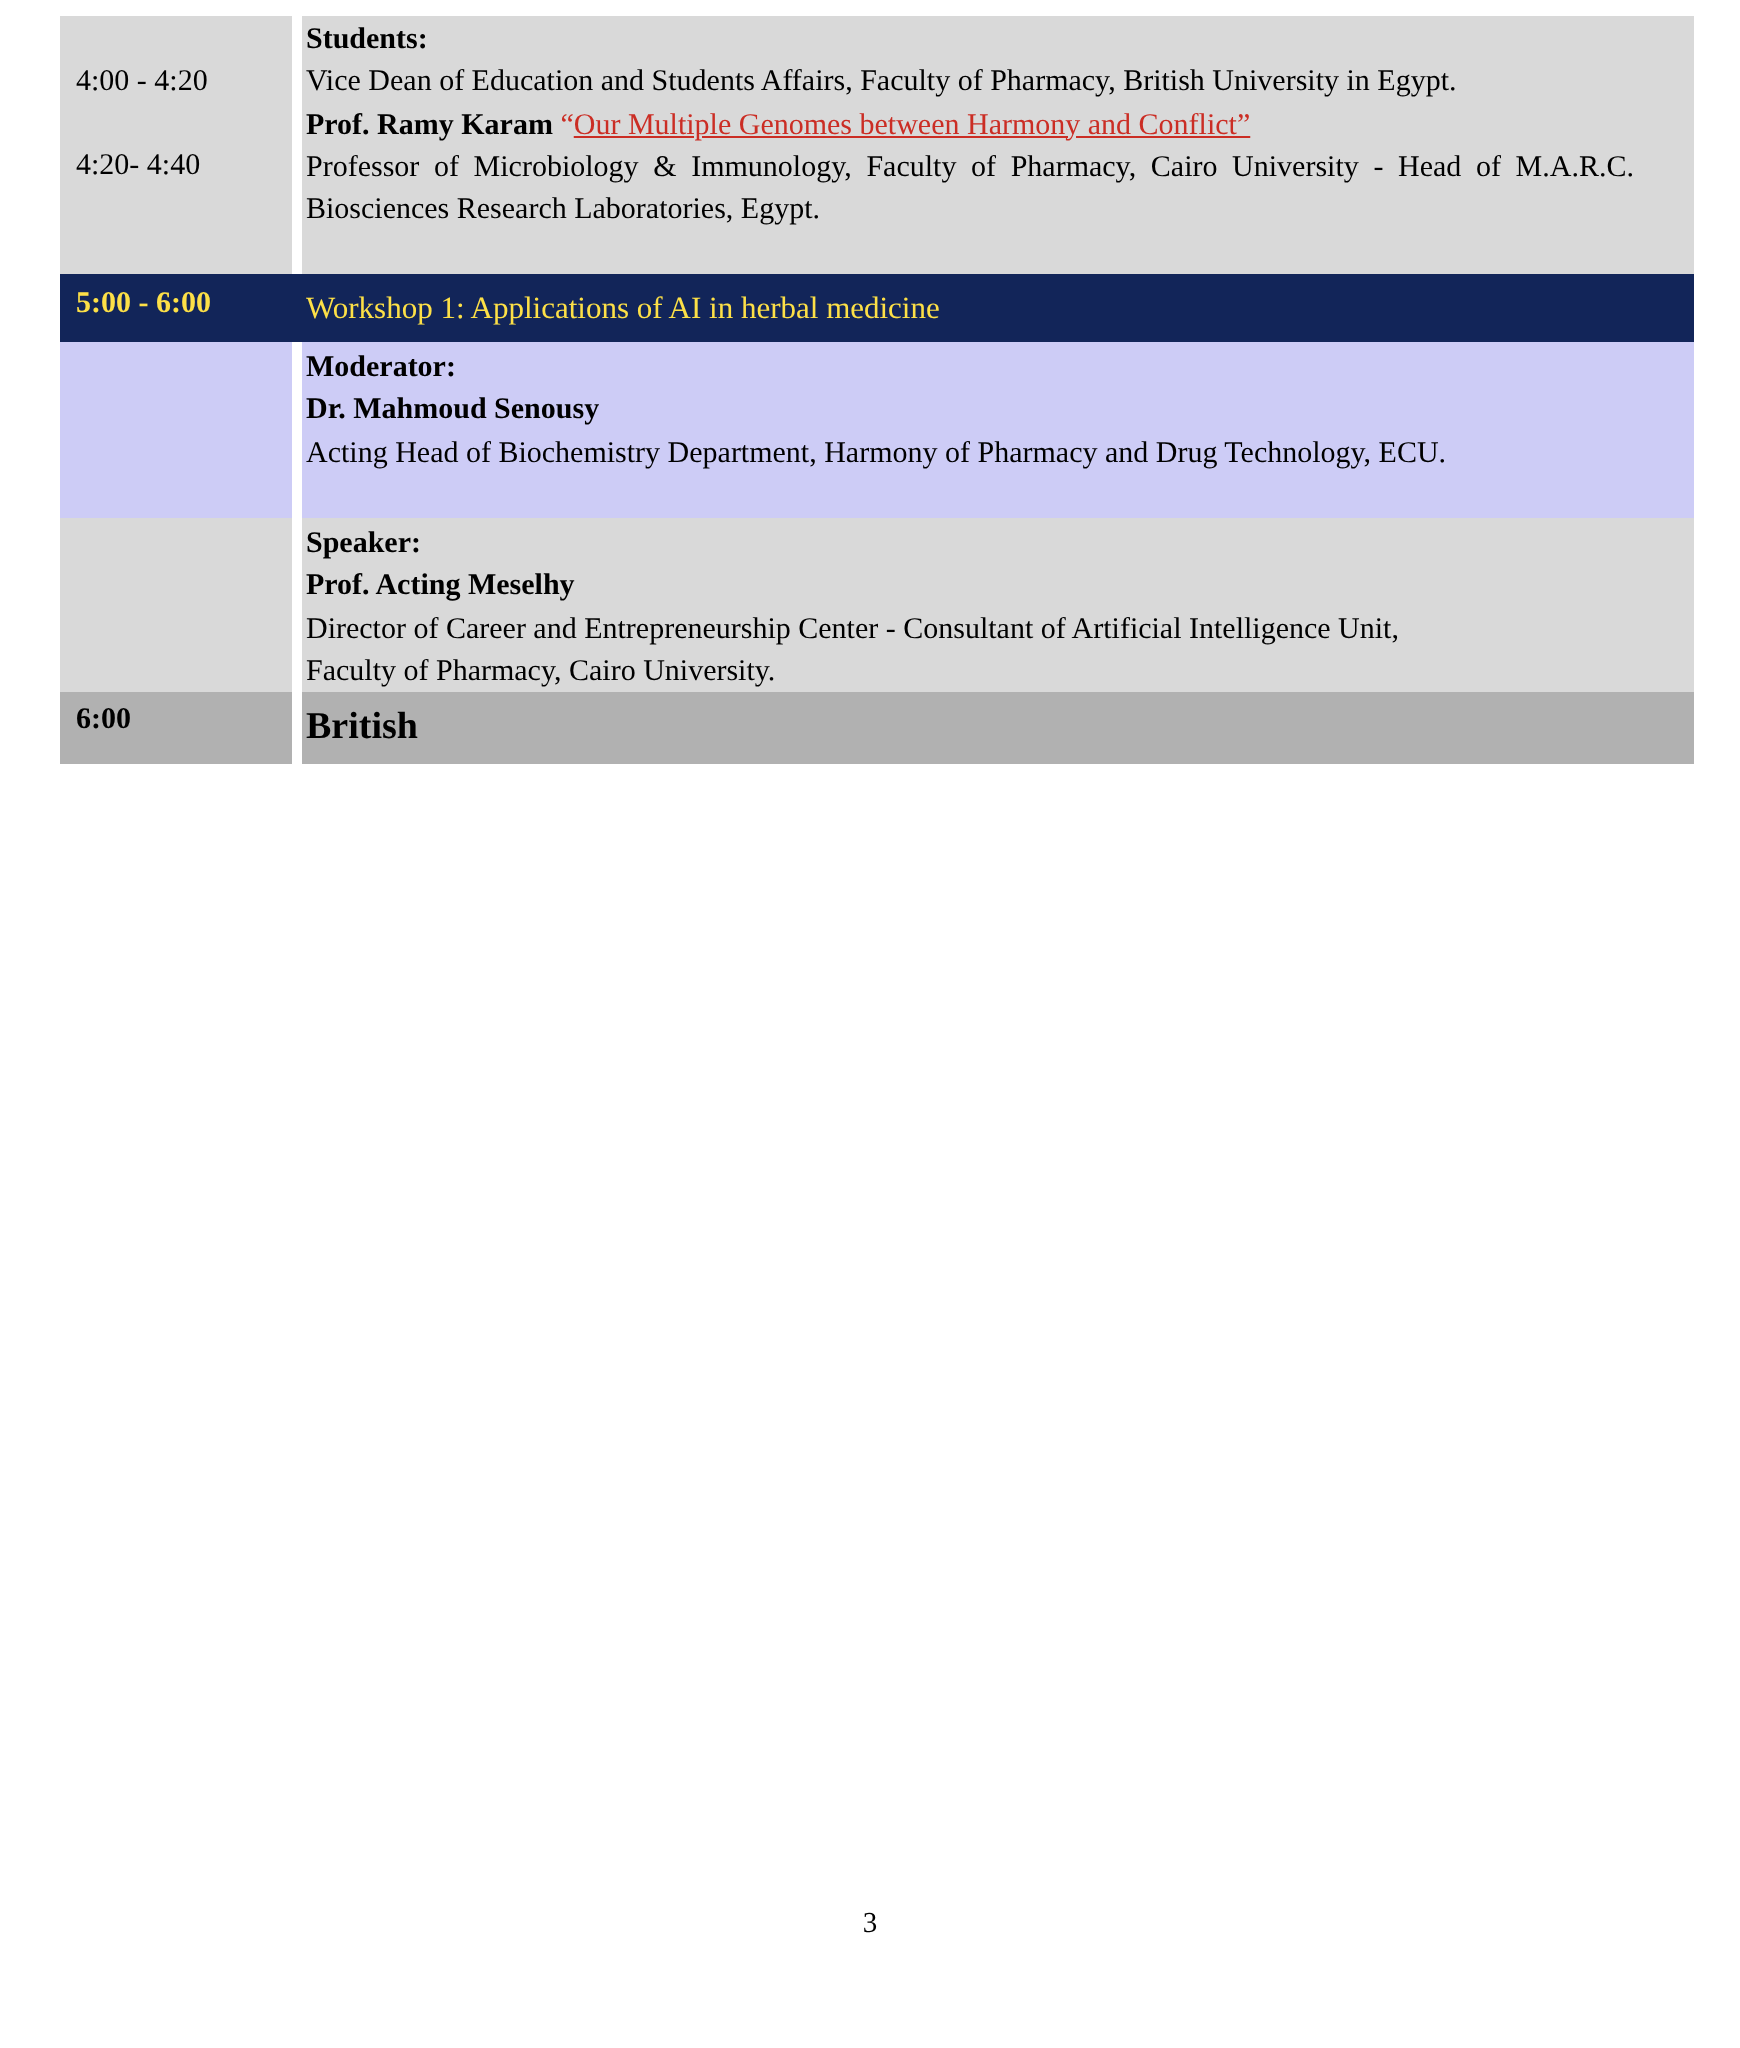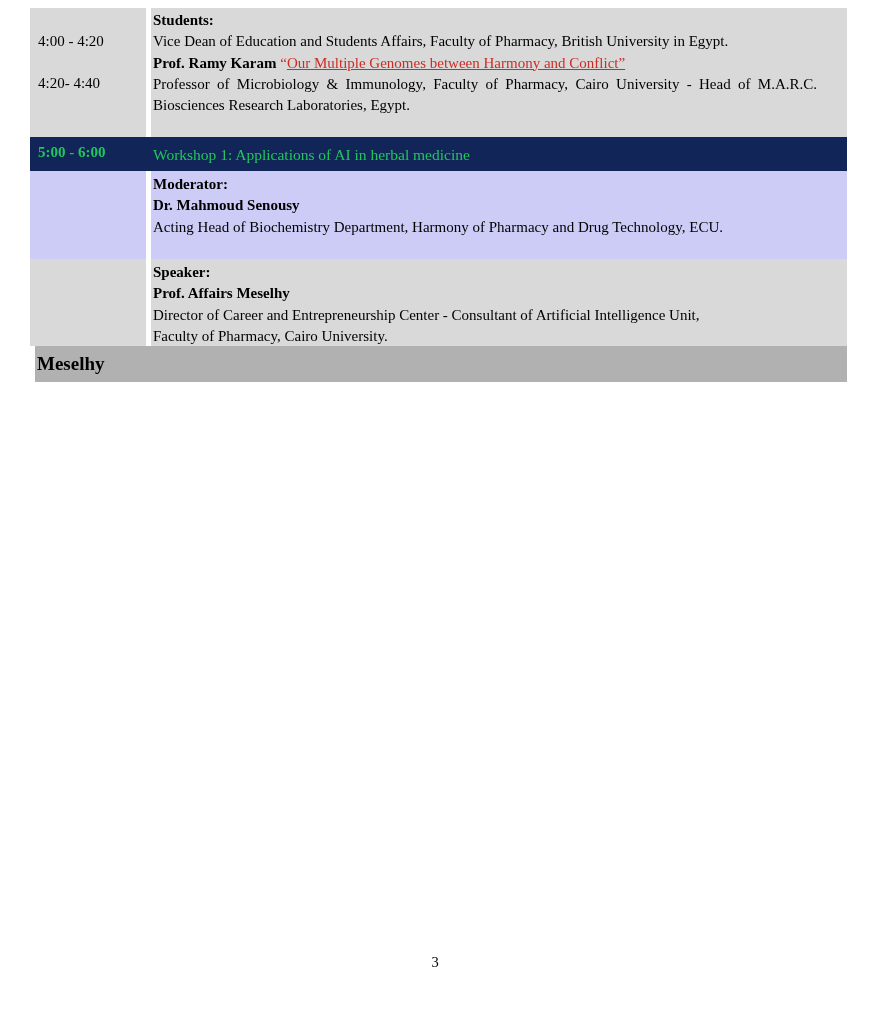--- a/index.html
+++ b/index.html
@@ -33,21 +33,21 @@
   
   .row-session  .cell-time, .row-session  .cell-content { background: var(--row-gray, #d9d9d9); }
   .row-moderator .cell-time, .row-moderator .cell-content { background: var(--row-lavender, #cdccf6); }
   .row-speaker  .cell-time, .row-speaker  .cell-content { background: var(--row-gray, #d9d9d9); }
   .row-dinner   .cell-time, .row-dinner   .cell-content { background: var(--row-dark-gray, #b1b1b1); }
 
   .row-session { height: 129px; }
   .row-workshop {
     height: 34px;
     background: var(--row-navy, #122559);
-    color: #22c55e;
+    color: #fde047;
   }
   .row-workshop .cell-time, .row-workshop .cell-content { background: transparent; padding-top: 7px; }
   .row-workshop .cell-time { font-weight: bold; }
   .row-moderator { height: 88px; }
   .row-moderator .cell-content, .row-speaker .cell-content { padding-top: 3px; }
   .row-speaker { height: 87px; }
   .row-dinner { height: 36px; }
   .row-dinner .cell-time { font-weight: bold; padding-top: 6px; }
 
   .time-label { position: absolute; left: 8px; white-space: nowrap; }
@@ -115,28 +115,31 @@
       <div class="bold">Dr. Mahmoud Senousy</div>
       <div>Acting Head of Biochemistry Department, Harmony of Pharmacy and Drug Technology, ECU.</div>
     </div>
   </div>
 
   <div class="row row-speaker">
     <div class="cell-time"></div>
     <div class="col-gap"></div>
     <div class="cell-content">
       <div class="bold">Speaker:</div>
-      <div class="bold">Prof. Affairs Meselhy</div>
+      <div class="bold">Prof. Acting Meselhy</div>
       <div>Director of Career and Entrepreneurship Center - Consultant of Artificial Intelligence Unit,</div>
       <div>Faculty of Pharmacy, Cairo University.</div>
     </div>
   </div>
 
   <div class="row row-dinner">
+    <div class="cell-time">
+      <span>6:00</span>
+    </div>
     <div class="col-gap"></div>
     <div class="cell-content">
-      <div class="dinner-title">Meselhy</div>
+      <div class="dinner-title">British</div>
     </div>
   </div>
 
 </div>
 
 <div class="page-footer">3</div>
 
 </body></html>

